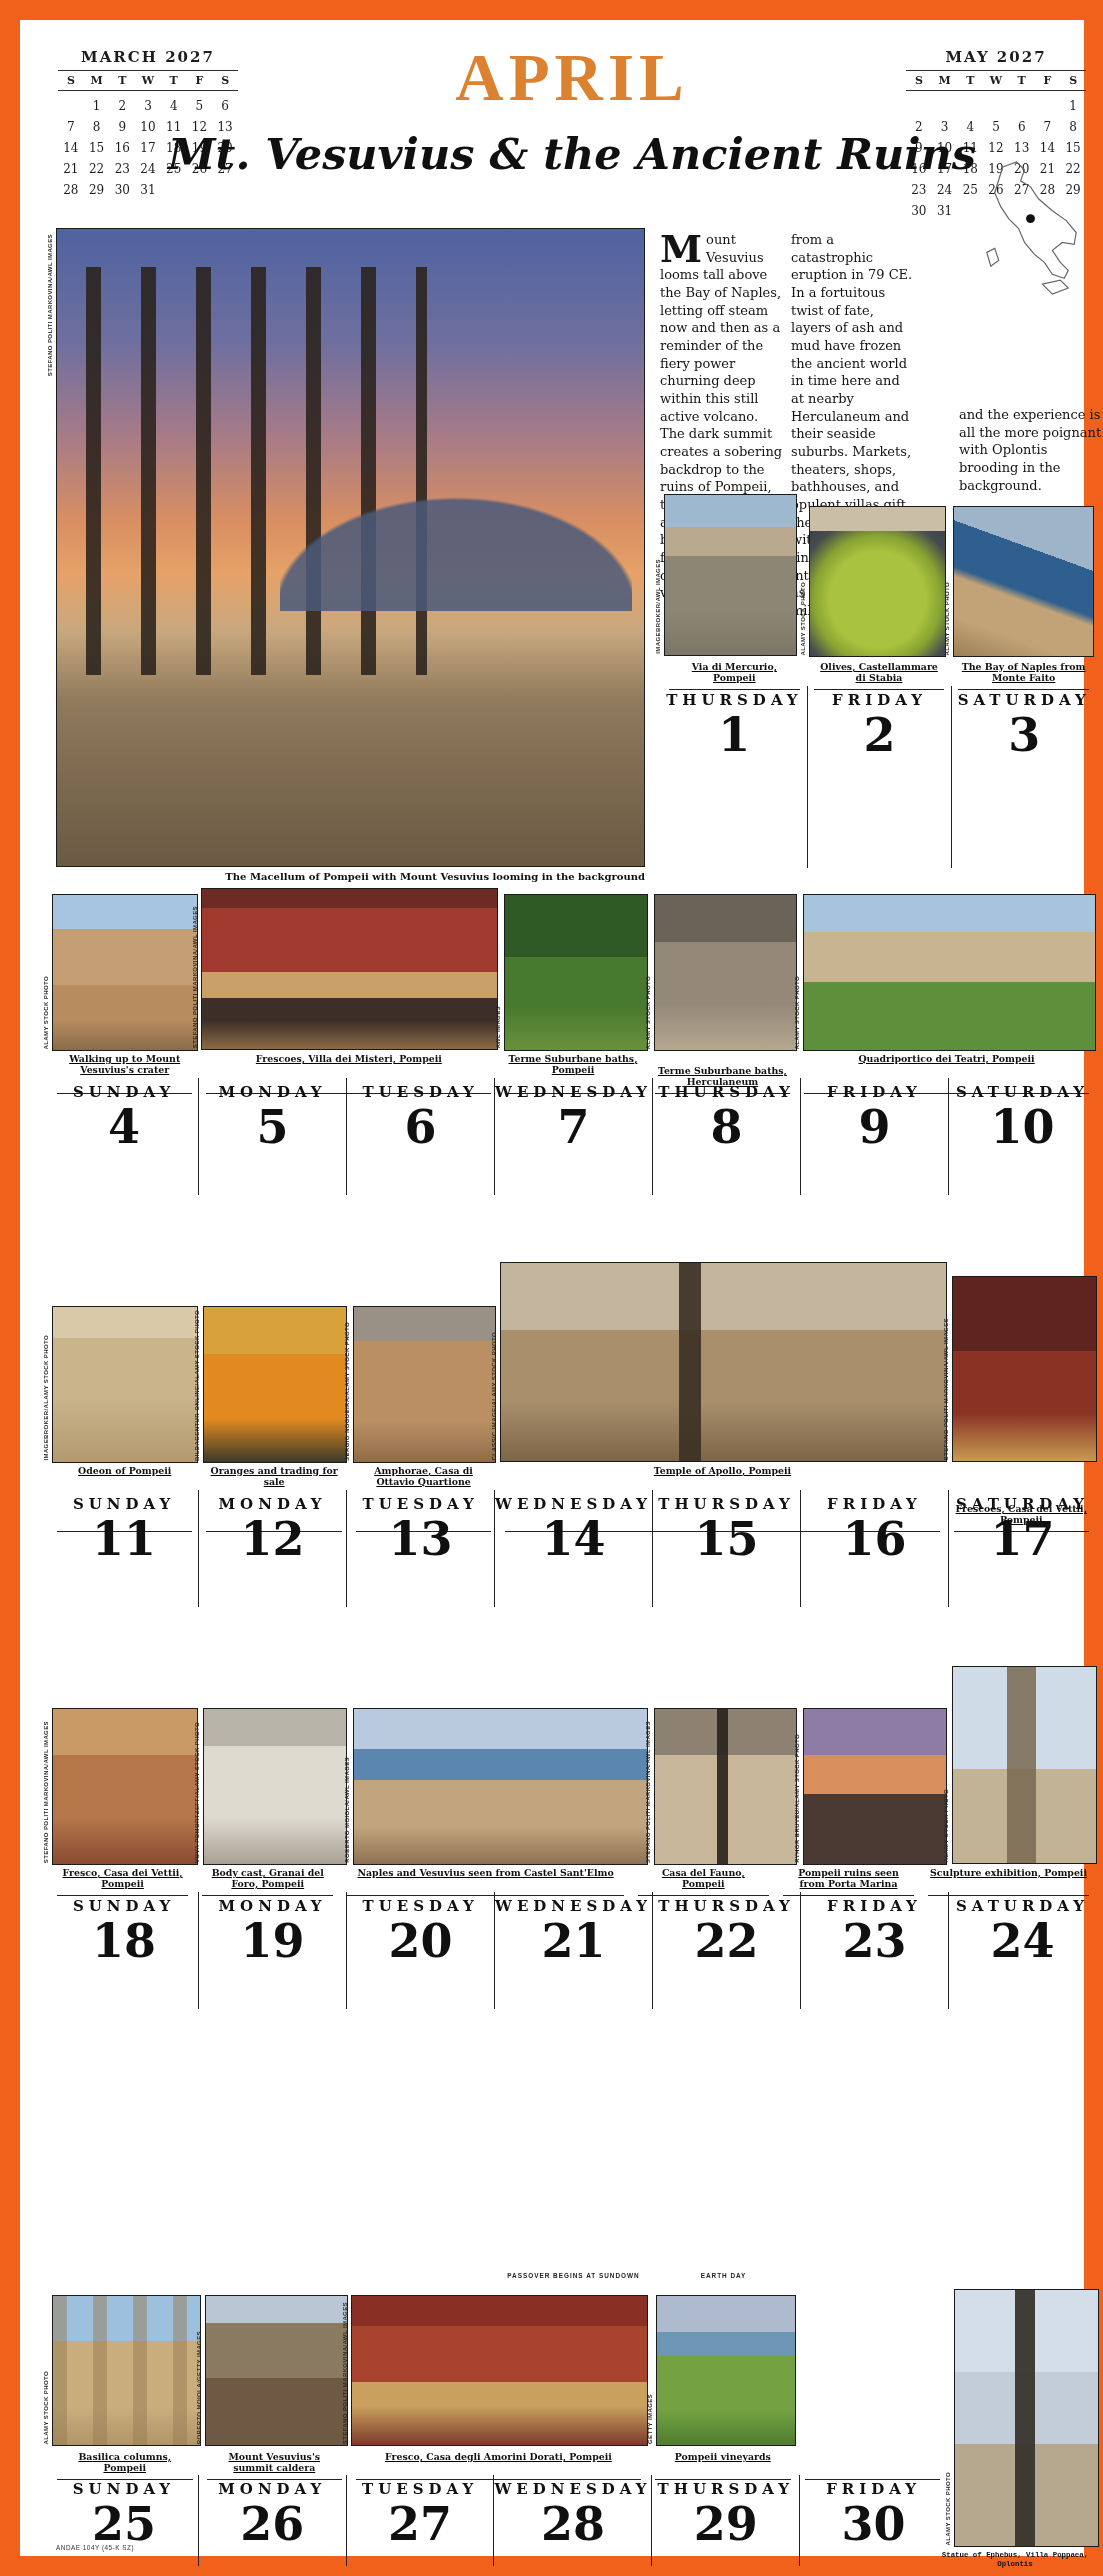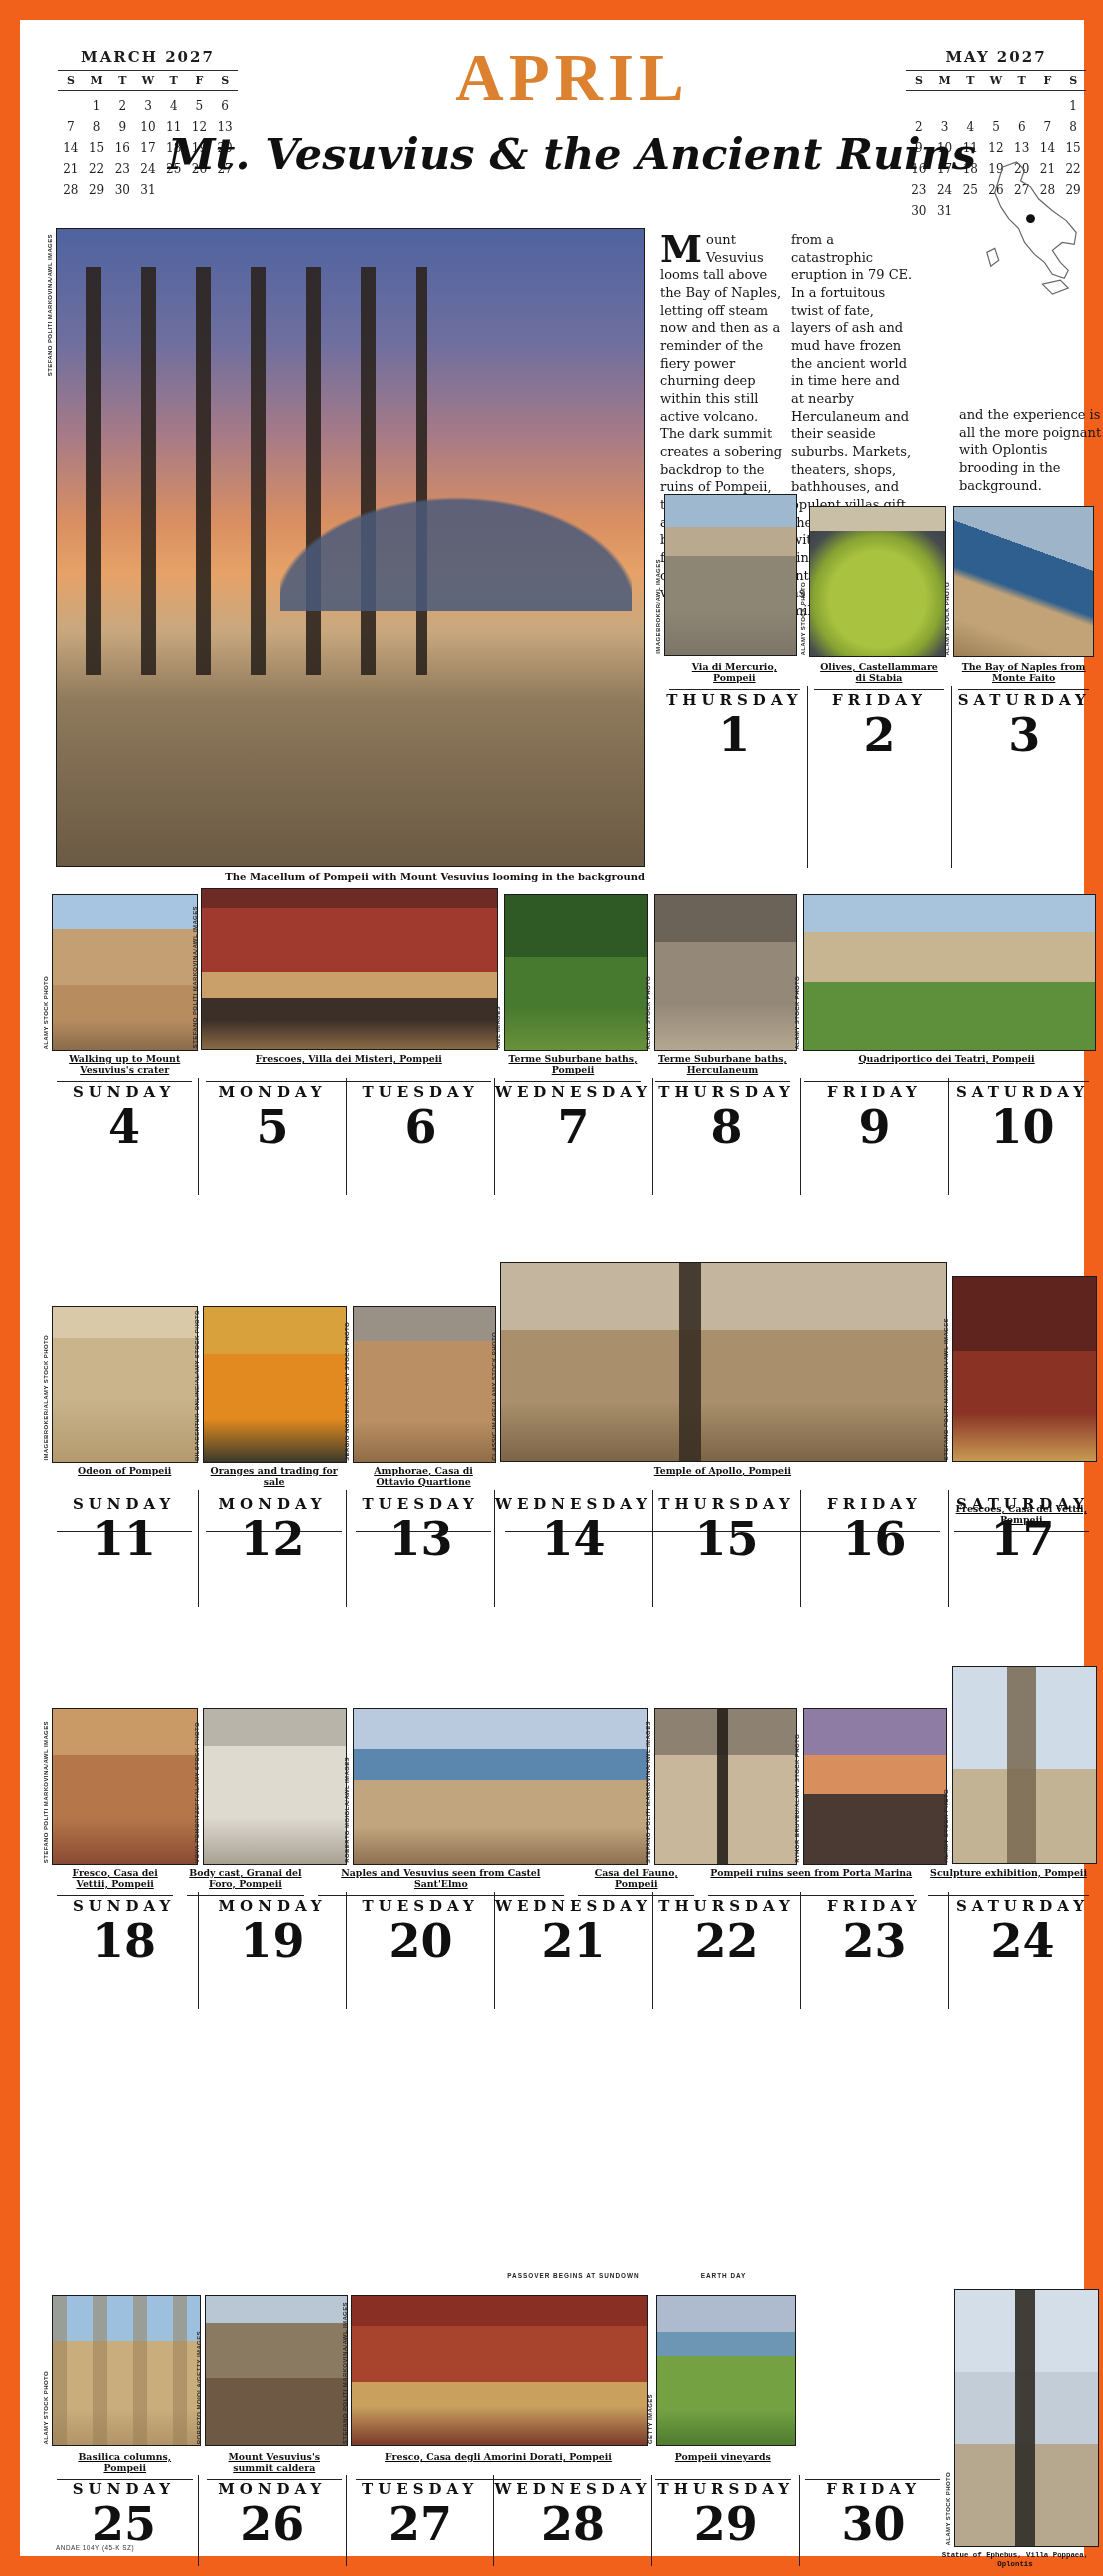--- a/index.html
+++ b/index.html
@@ -276,21 +276,21 @@
       </div>
       <div class="pwrap" style="left:753px;top:6px;width:293px;height:157px;">
         <div class="photo ph-quadriportico"></div>
         <span class="credit">ALAMY STOCK PHOTO</span>
       </div>
     </div>
     <div class="caps" style="top:164px;width:1046px;grid-template-columns:repeat(7,1fr);">
       <div class="cap" style="grid-column:1;">Walking up to Mount Vesuvius's crater</div>
       <div class="cap" style="grid-column:2/span 2;">Frescoes, Villa dei Misteri, Pompeii</div>
       <div class="cap" style="grid-column:4;">Terme Suburbane baths, Pompeii</div>
-      <div class="cap" style="grid-column:5;">Terme Suburbane baths, Herculaneum</div>
+      <div class="cap" style="grid-column:5;margin-top:12px;">Terme Suburbane baths, Herculaneum</div>
       <div class="cap" style="grid-column:6/span 2;">Quadriportico dei Teatri, Pompeii</div>
     </div>
     <div class="days" style="top:190px;width:1046px;height:117px;grid-template-columns:repeat(7,1fr);">
       <div class="day">
           <div class="dname">SUNDAY</div>
           <div class="dnum">4</div>
         </div>
       <div class="day">
           <div class="dname">MONDAY</div>
           <div class="dnum">5</div>
@@ -400,21 +400,21 @@
       </div>
       <div class="pwrap" style="left:753px;top:6px;width:144px;height:157px;">
         <div class="photo ph-porta"></div>
         <span class="credit">RYHOR BRUYEU/ALAMY STOCK PHOTO</span>
       </div>
       <div class="pwrap" style="left:902px;top:-36px;width:145px;height:198px;">
         <div class="photo ph-horse"></div>
         <span class="credit">ALAMY STOCK PHOTO</span>
       </div>
     </div>
-    <div class="caps" style="top:164px;width:1046px;grid-template-columns:repeat(5,1fr);">
+    <div class="caps" style="top:164px;width:1046px;grid-template-columns:repeat(6,1fr);">
       <div class="cap" style="grid-column:1;">Fresco, Casa dei Vettii, Pompeii</div>
       <div class="cap" style="grid-column:2;">Body cast, Granai del Foro, Pompeii</div>
       <div class="cap" style="grid-column:3/span 2;">Naples and Vesuvius seen from Castel Sant'Elmo</div>
       <div class="cap" style="grid-column:5;">Casa del Fauno, Pompeii</div>
       <div class="cap" style="grid-column:6;">Pompeii ruins seen from Porta Marina</div>
       <div class="cap" style="grid-column:7;">Sculpture exhibition, Pompeii</div>
     </div>
     <div class="days" style="top:190px;width:1046px;height:117px;grid-template-columns:repeat(7,1fr);">
       <div class="day">
           <div class="dname">SUNDAY</div>

